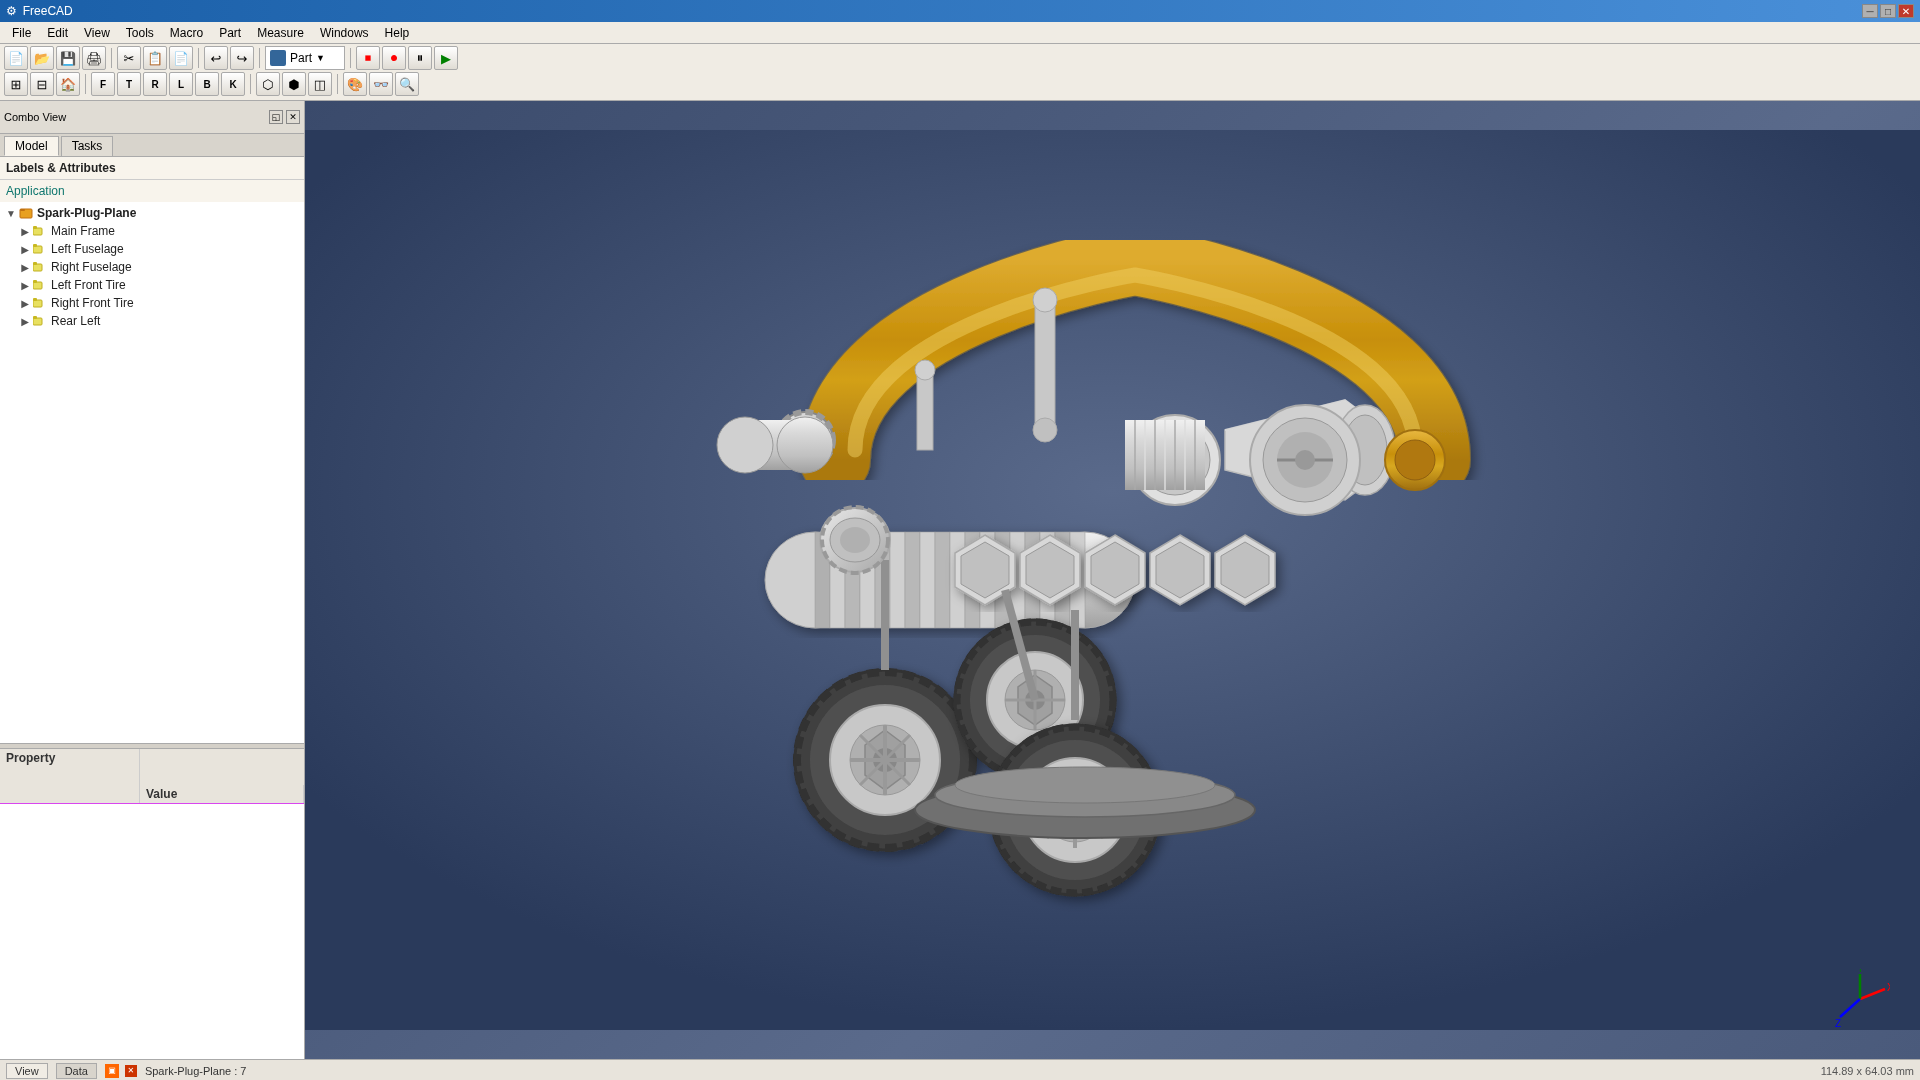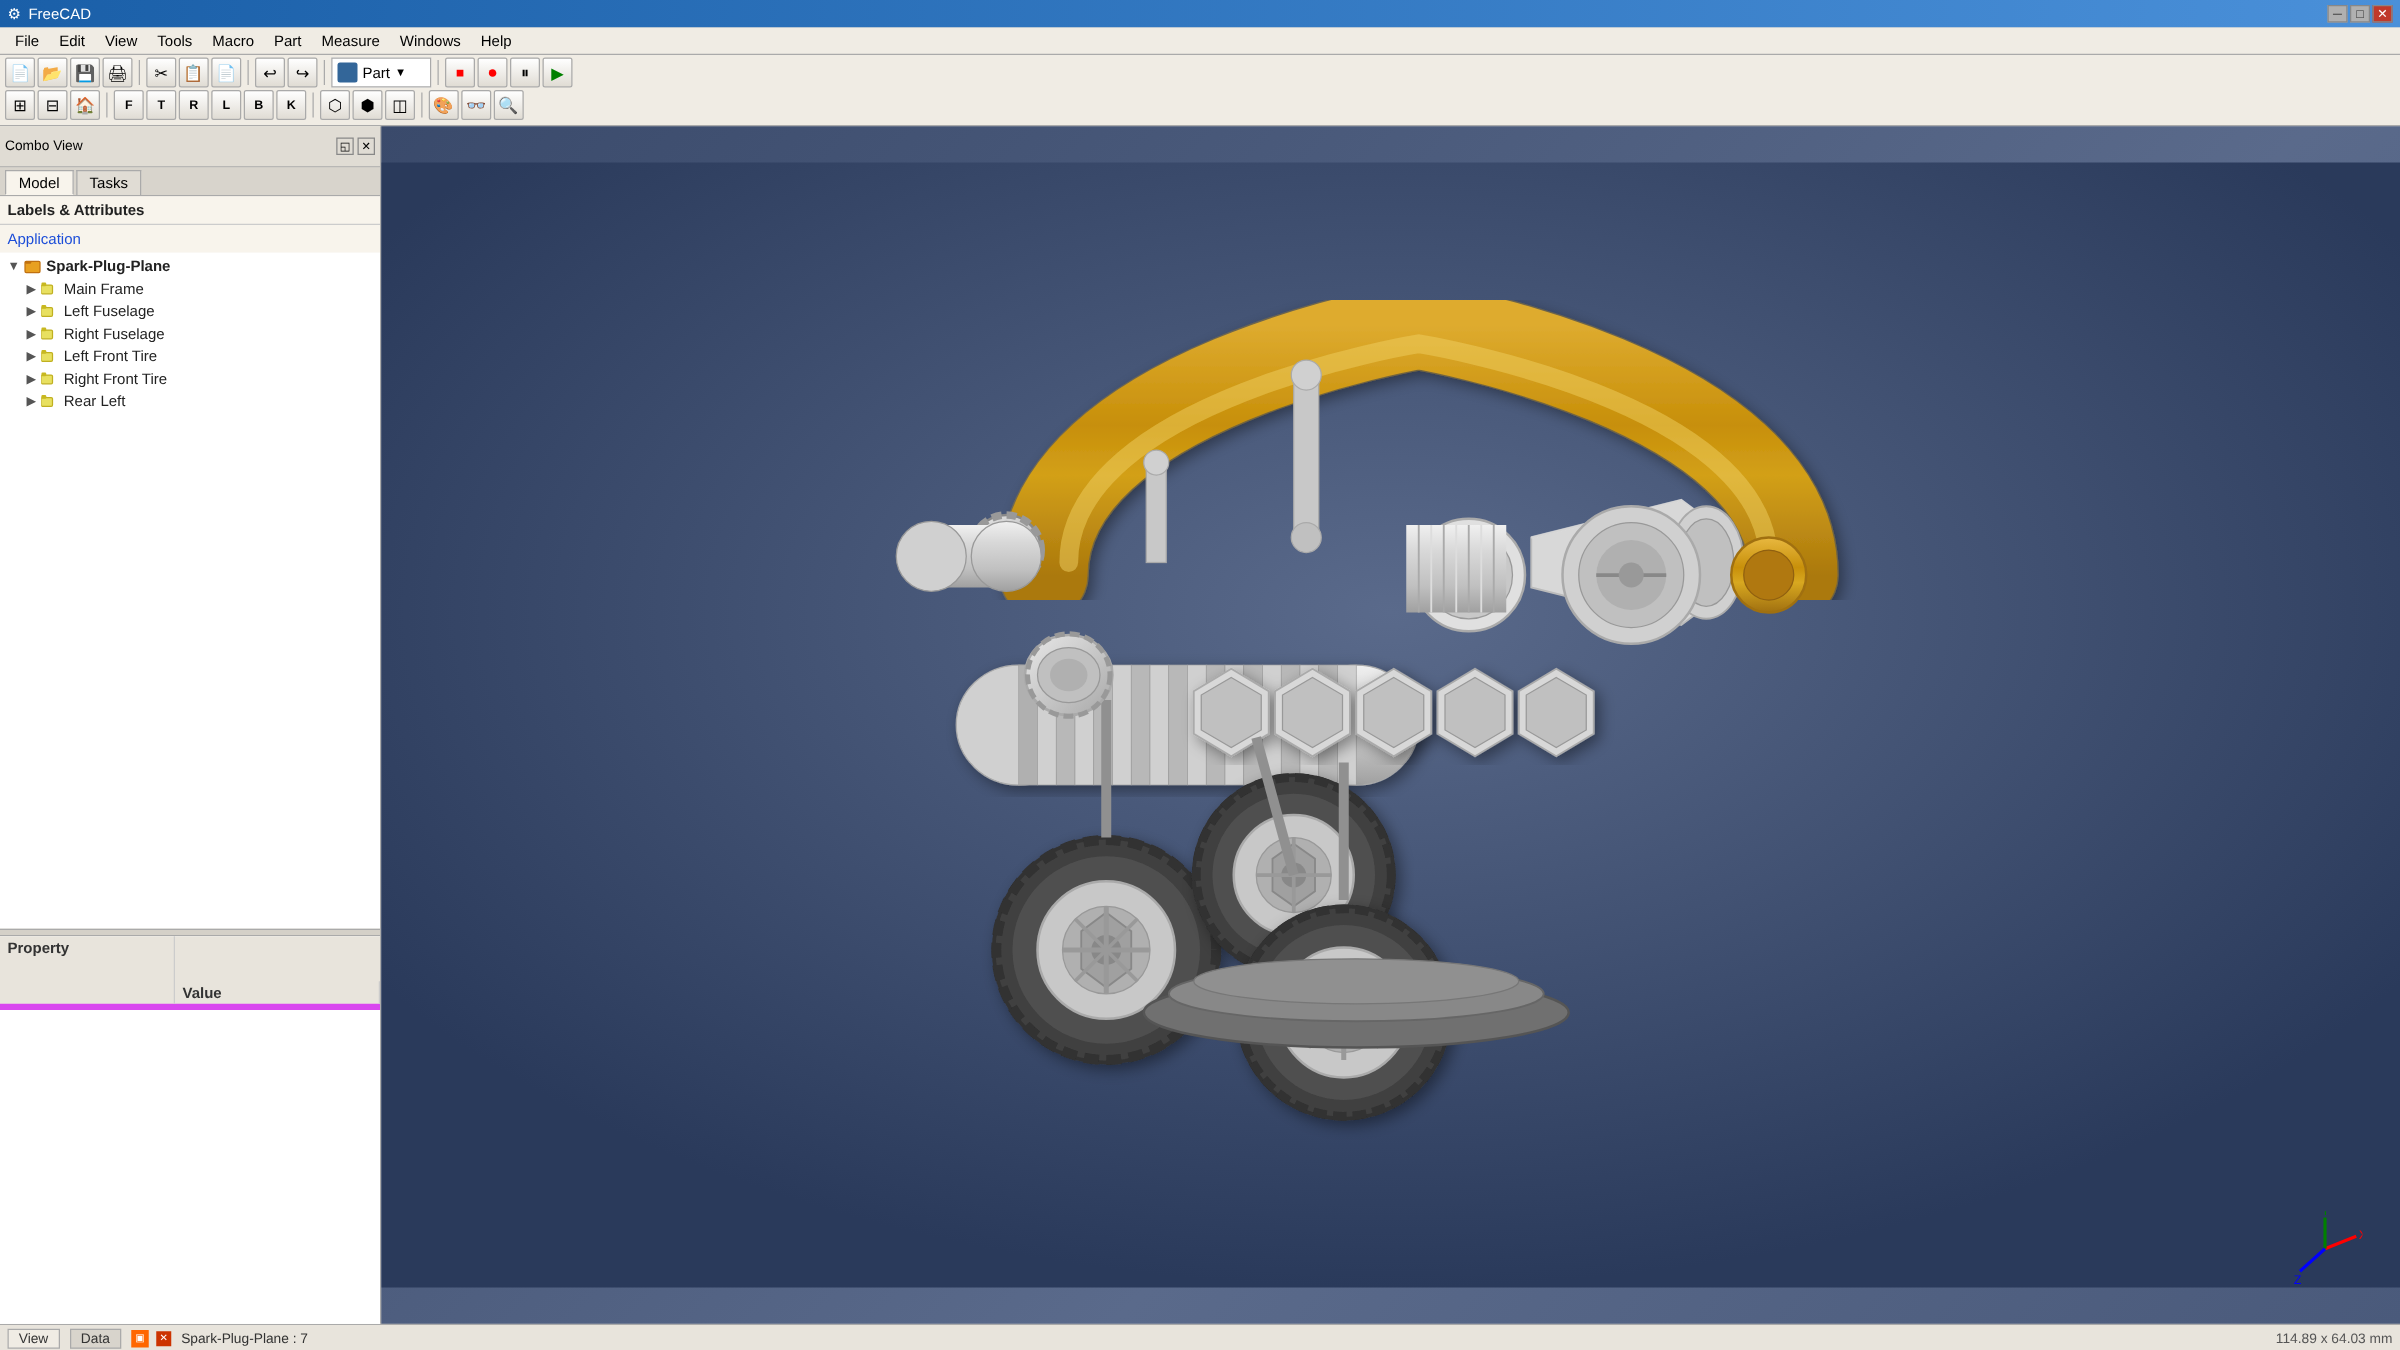--- a/index.html
+++ b/index.html
@@ -91,21 +91,21 @@
       padding: 4px 6px;
       font-weight: bold;
       font-size: 12px;
       color: #222;
       border-bottom: 1px solid #ccc;
       background: #f8f4ec;
     }
     #application-section {
       padding: 4px 6px;
       font-size: 12px;
-      color: #1d4ed8;
+      color: #0f766e;
       background: #f8f4ec;
     }
     #tree-view {
       flex: 1;
       background: white;
       overflow-y: auto;
       padding: 2px;
     }
     .tree-item {
       display: flex;
@@ -129,21 +129,21 @@
     }
     #properties-panel {
       background: white;
       height: 310px;
       display: flex;
       flex-direction: column;
     }
     #prop-header {
       display: flex;
       background: #e8e4dc;
-      border-bottom: 5px solid #d946ef;
+      border-bottom: 1px solid #d946ef;
     }
     .prop-col-header {
       padding: 2px 6px;
       font-size: 12px;
       font-weight: bold;
       border-right: 1px solid #ccc;
       color: #333;
     }
     .prop-col-header:first-child { width: 140px; }
     .prop-col-header:last-child { flex: 1; margin-top: 36px; }

